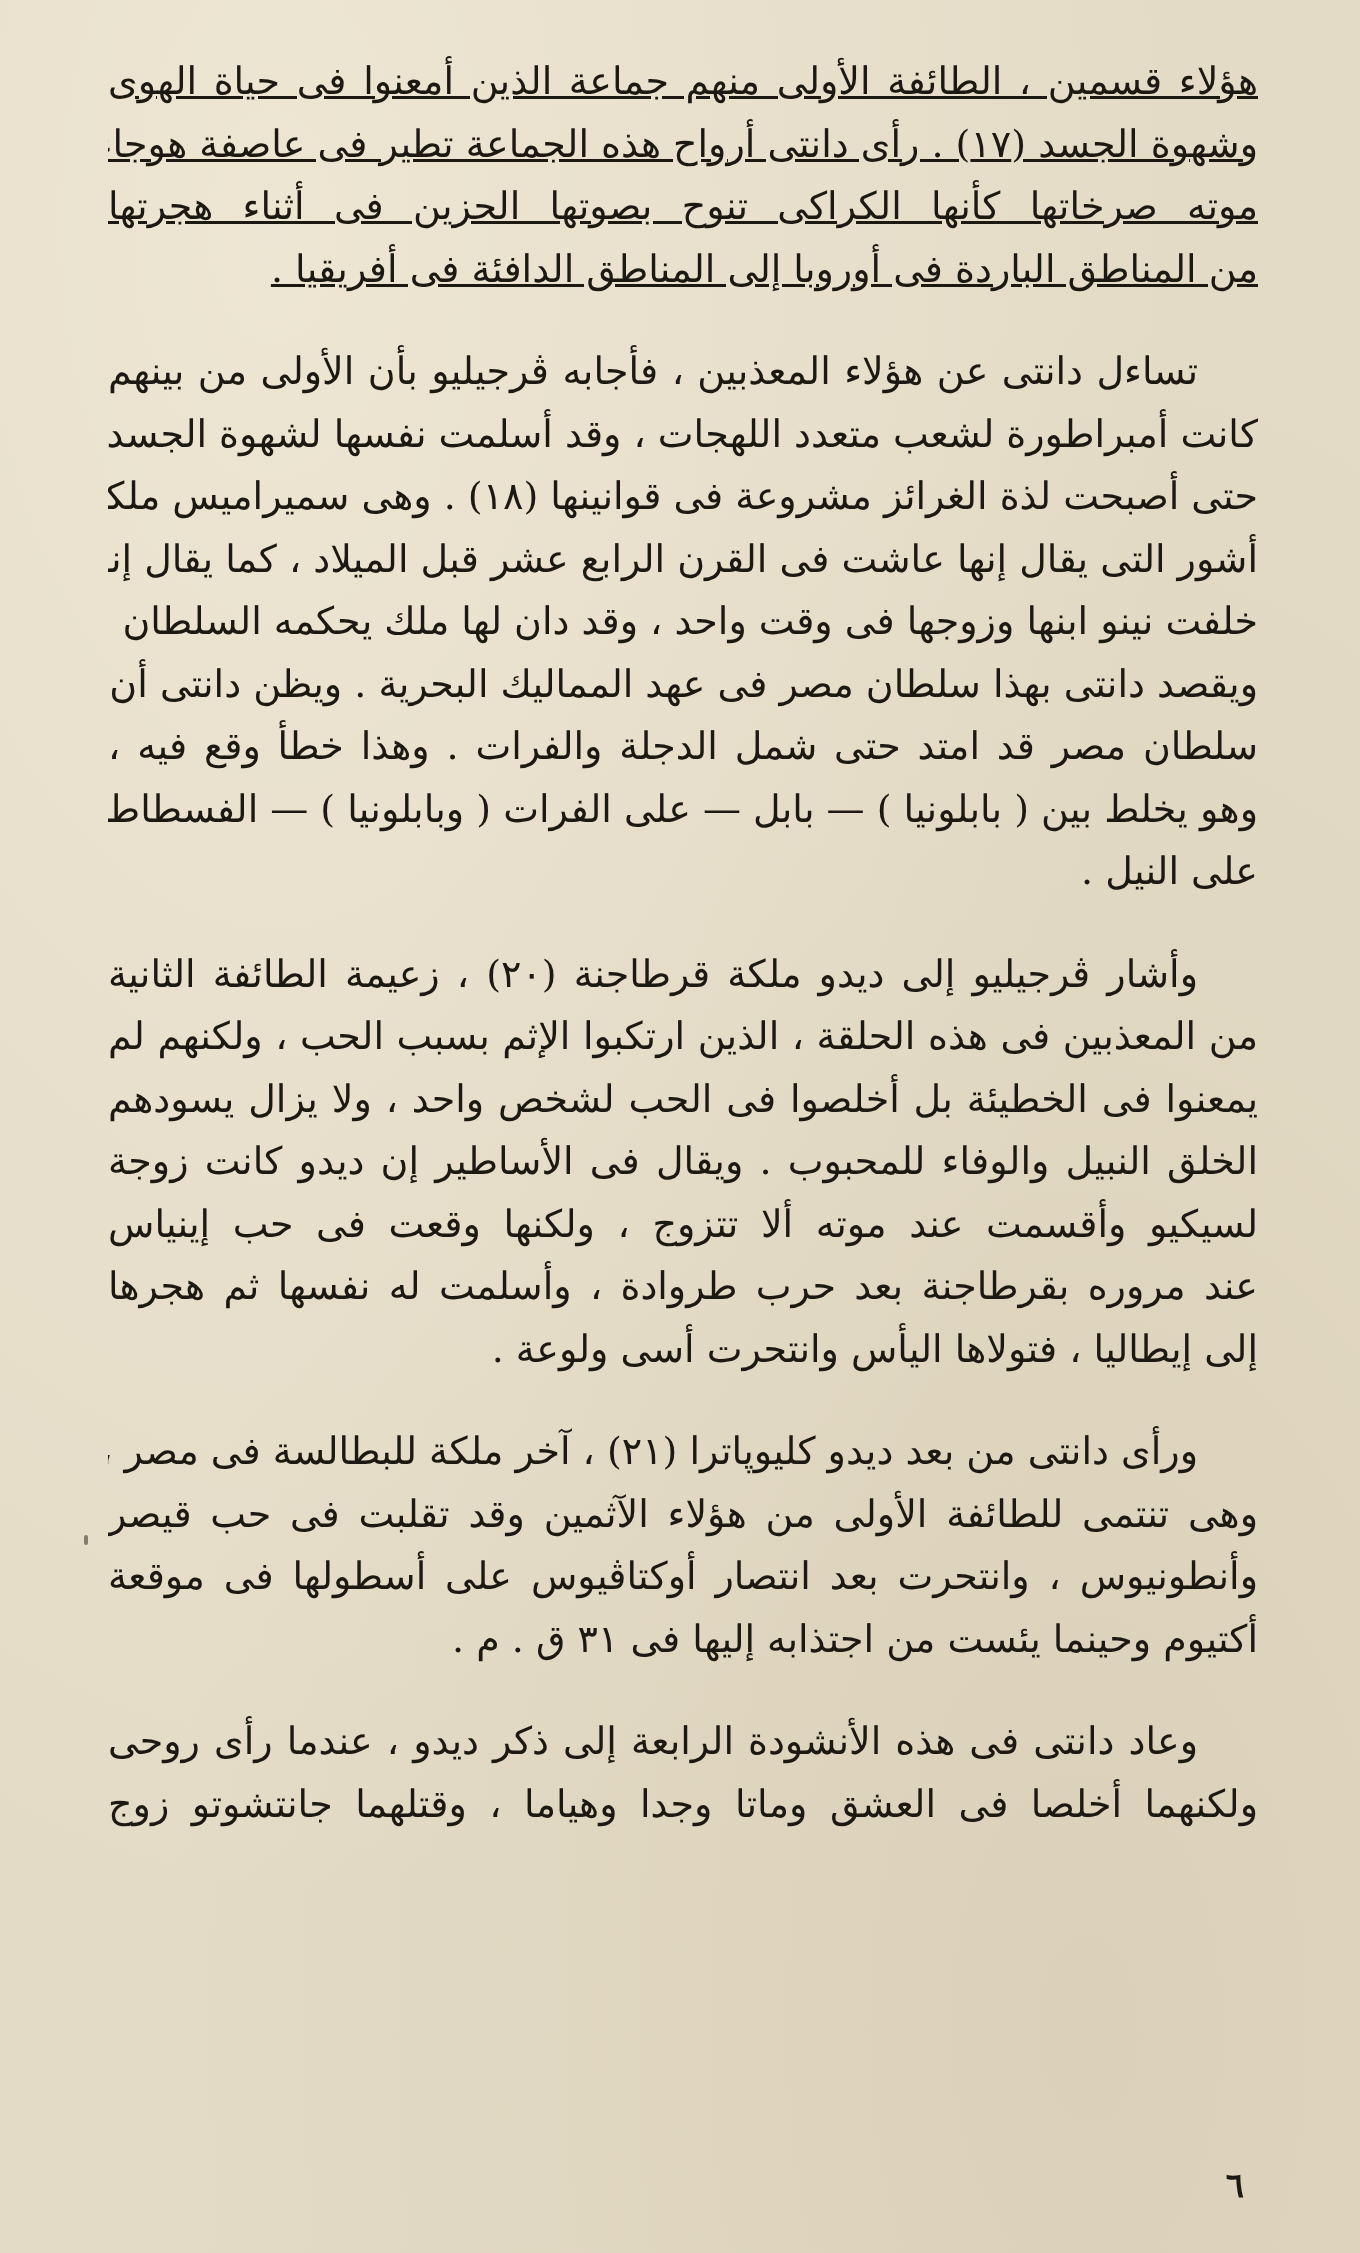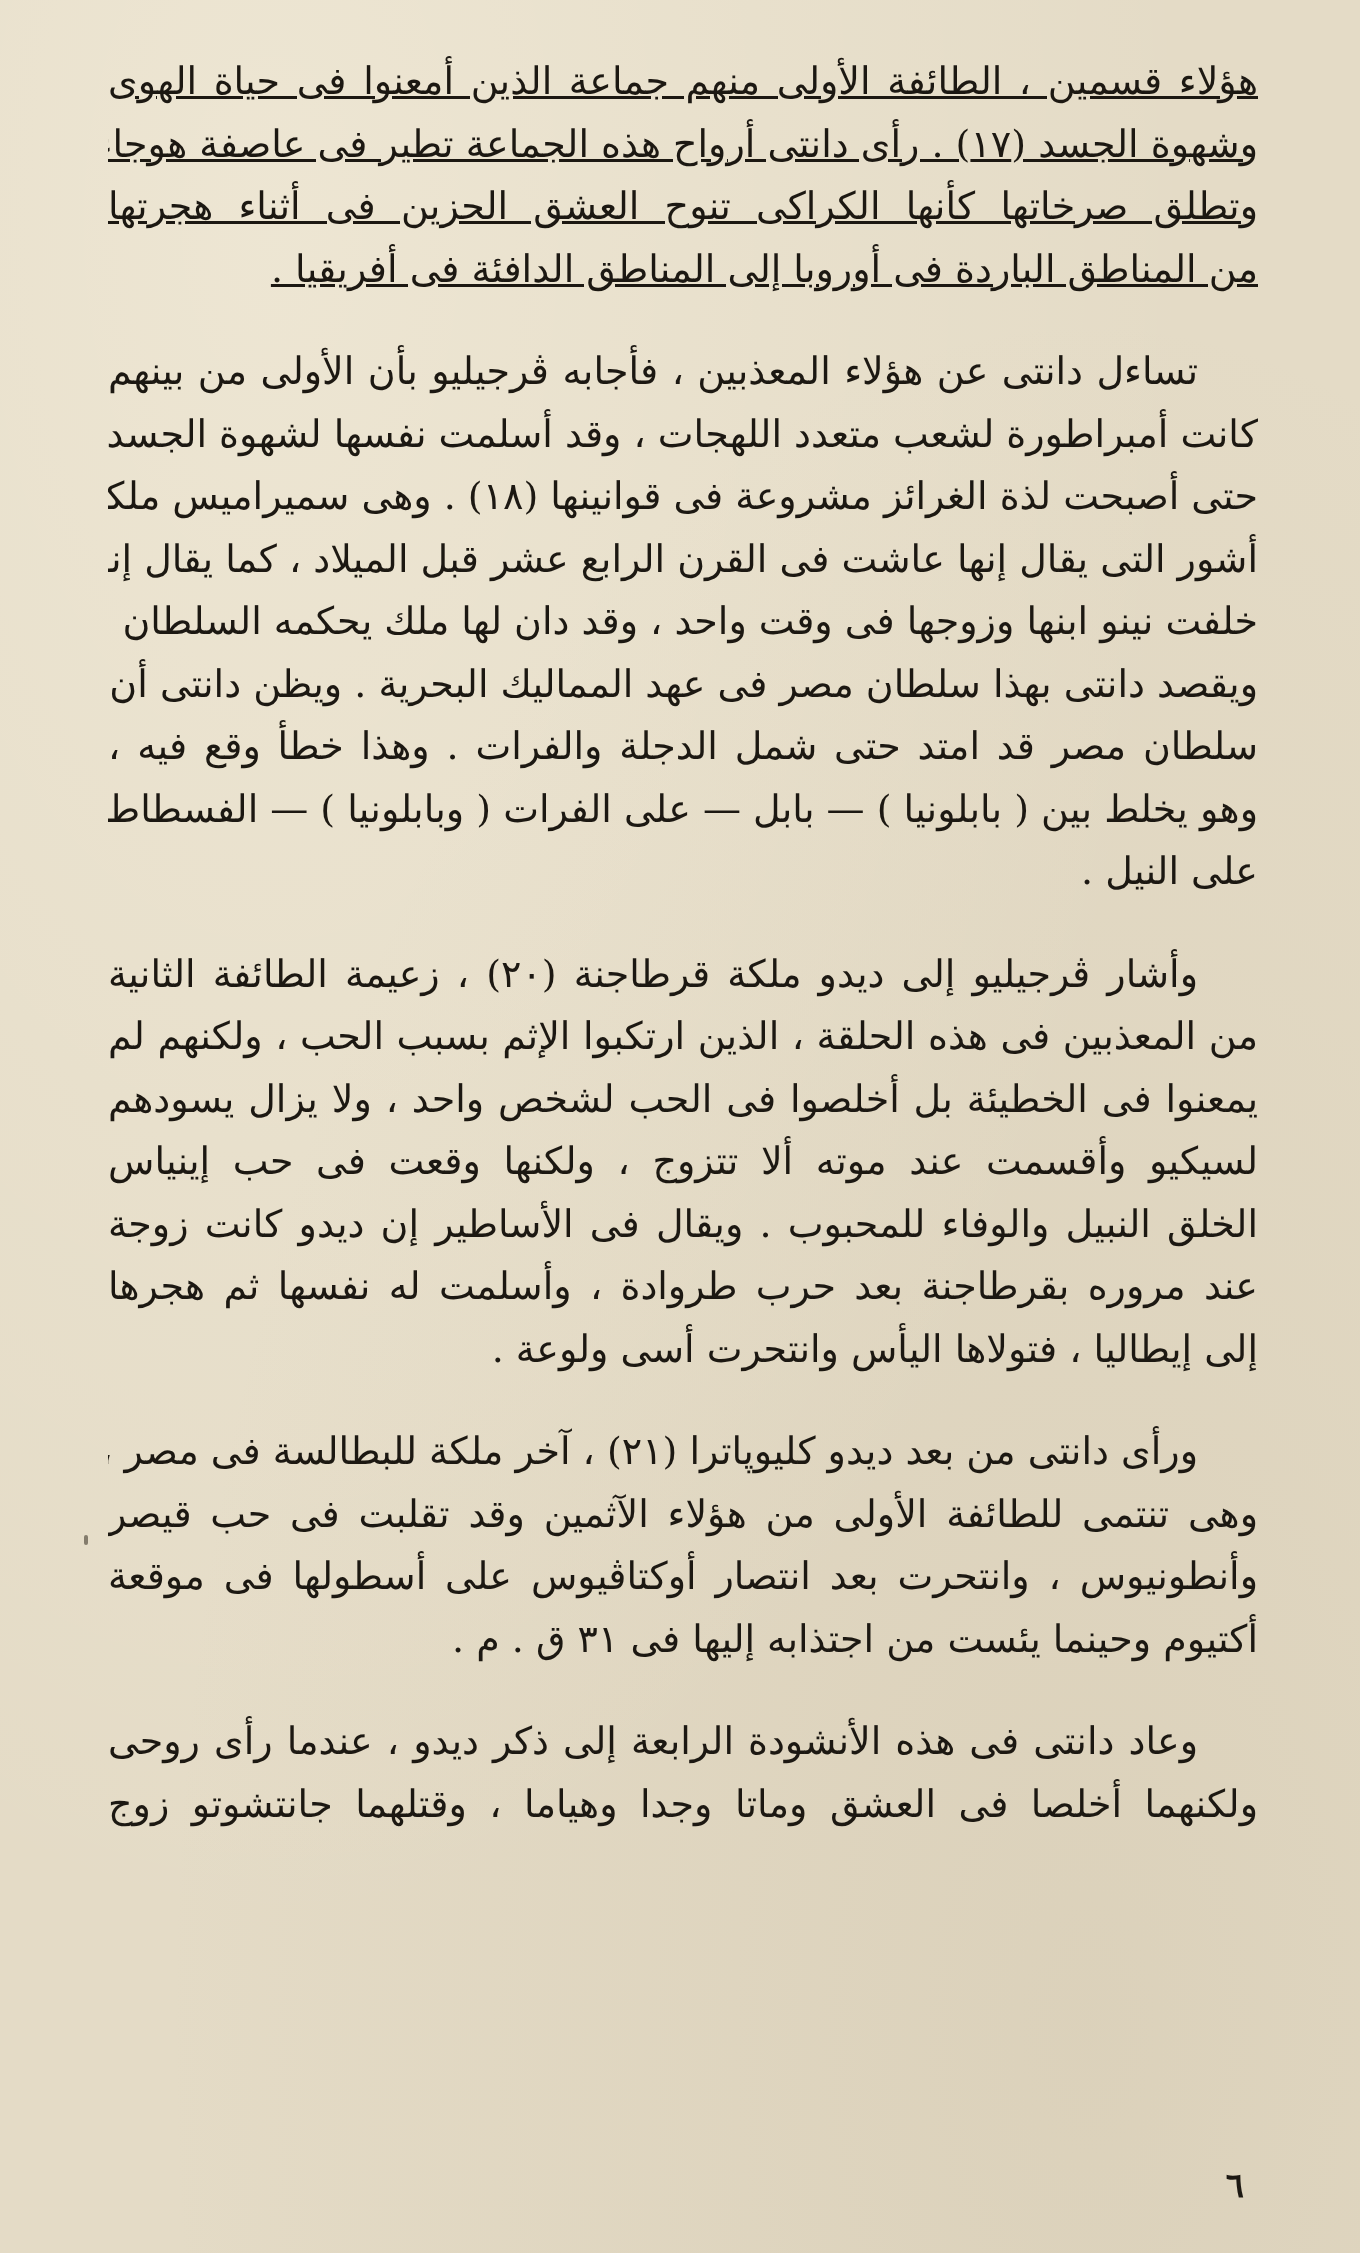--- a/index.html
+++ b/index.html
@@ -70,42 +70,42 @@
 </head>
 <body>
 
 <div class="speck"></div>
 
 <div class="page">
 
   <div class="paragraph p1">
     <span class="line">هؤلاء قسمين ، الطائفة الأولى منهم جماعة الذين أمعنوا فى حياة الهوى</span>
     <span class="line">وشهوة الجسد (١٧) . رأى دانتى أرواح هذه الجماعة تطير فى عاصفة هوجاء ،</span>
-    <span class="line">وتطلق صرخاتها كأنها الكراكى تنوح العشق الحزين فى أثناء هجرتها</span>
+    <span class="line">موته صرخاتها كأنها الكراكى تنوح بصوتها الحزين فى أثناء هجرتها</span>
     <span class="line last">من المناطق الباردة فى أوروبا إلى المناطق الدافئة فى أفريقيا .</span>
   </div>
 
   <div class="paragraph p2">
     <span class="line indent">تساءل دانتى عن هؤلاء المعذبين ، فأجابه ڤرجيليو بأن الأولى من بينهم</span>
     <span class="line">كانت أمبراطورة لشعب متعدد اللهجات ، وقد أسلمت نفسها لشهوة الجسد</span>
     <span class="line">حتى أصبحت لذة الغرائز مشروعة فى قوانينها (١٨) . وهى سميراميس ملكة</span>
     <span class="line">أشور التى يقال إنها عاشت فى القرن الرابع عشر قبل الميلاد ، كما يقال إنها</span>
     <span class="line">خلفت نينو ابنها وزوجها فى وقت واحد ، وقد دان لها ملك يحكمه السلطان (١٩) .</span>
     <span class="line">ويقصد دانتى بهذا سلطان مصر فى عهد المماليك البحرية . ويظن دانتى أن حكم</span>
     <span class="line">سلطان مصر قد امتد حتى شمل الدجلة والفرات . وهذا خطأ وقع فيه ،</span>
     <span class="line">وهو يخلط بين ( بابلونيا ) — بابل — على الفرات ( وبابلونيا ) — الفسطاط —</span>
     <span class="line last">على النيل .</span>
   </div>
 
   <div class="paragraph p3">
     <span class="line indent">وأشار ڤرجيليو إلى ديدو ملكة قرطاجنة (٢٠) ، زعيمة الطائفة الثانية</span>
     <span class="line">من المعذبين فى هذه الحلقة ، الذين ارتكبوا الإثم بسبب الحب ، ولكنهم لم</span>
     <span class="line">يمعنوا فى الخطيئة بل أخلصوا فى الحب لشخص واحد ، ولا يزال يسودهم</span>
+    <span class="line">الخلق النبيل والوفاء للمحبوب . ويقال فى الأساطير إن ديدو كانت زوجة</span>
     <span class="line">لسيكيو وأقسمت عند موته ألا تتزوج ، ولكنها وقعت فى حب إينياس</span>
-    <span class="line">الخلق النبيل والوفاء للمحبوب . ويقال فى الأساطير إن ديدو كانت زوجة</span>
     <span class="line">عند مروره بقرطاجنة بعد حرب طروادة ، وأسلمت له نفسها ثم هجرها</span>
     <span class="line last">إلى إيطاليا ، فتولاها اليأس وانتحرت أسى ولوعة .</span>
   </div>
 
   <div class="paragraph p4">
     <span class="line indent">ورأى دانتى من بعد ديدو كليوپاترا (٢١) ، آخر ملكة للبطالسة فى مصر ،</span>
     <span class="line">وهى تنتمى للطائفة الأولى من هؤلاء الآثمين وقد تقلبت فى حب قيصر</span>
     <span class="line">وأنطونيوس ، وانتحرت بعد انتصار أوكتاڤيوس على أسطولها فى موقعة</span>
     <span class="line last">أكتيوم وحينما يئست من اجتذابه إليها فى ٣١ ق . م .</span>
   </div>

